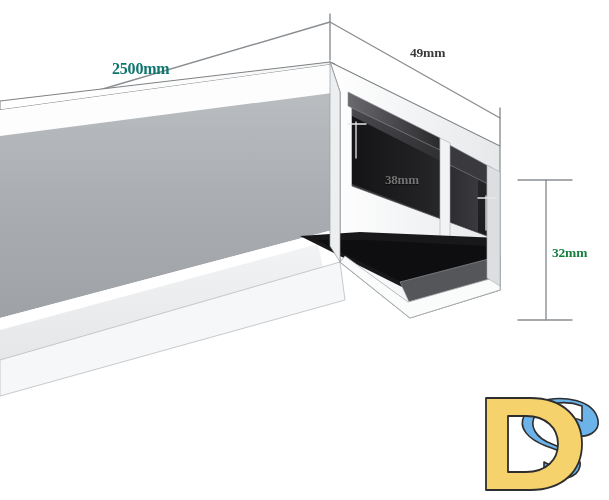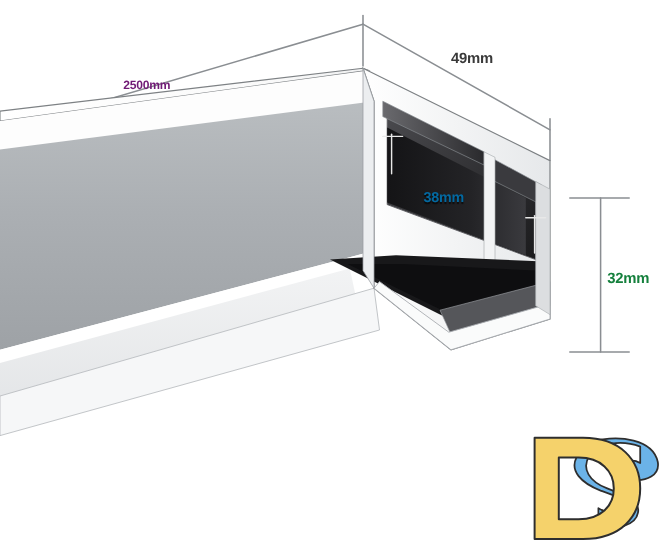--- a/index.html
+++ b/index.html
@@ -19,43 +19,43 @@
     overflow: hidden;
   }
   #artboard {
     position: absolute;
     inset: 0;
     width: 609px;
     height: 500px;
   }
   .dim-label {
     position: absolute;
-    font-family: Liberation Sans, sans-serif;
+    font-family: Liberation Serif, serif;
     font-weight: bold;
     white-space: nowrap;
     letter-spacing: -0.2px;
     user-select: none;
   }
   #label-length {
     left: 112px;
-    top: 72px;
-    font-size: 11px;
-    color: #701a75;
+    top: 60px;
+    font-size: 16px;
+    color: #0f766e;
   }
   #label-width {
     left: 410px;
     top: 45px;
     font-size: 13.5px;
     color: #3a3a3a;
   }
   #label-inner {
     left: 385px;
     top: 172px;
     font-size: 13px;
-    color: #0369a1;
+    color: #737373;
     text-shadow: 0 1px 1px rgba(0,0,0,.65);
   }
   #label-height {
     left: 552px;
     top: 245px;
     font-size: 13.5px;
     color: #15803d;
   }
   #logo {
     position: absolute;

